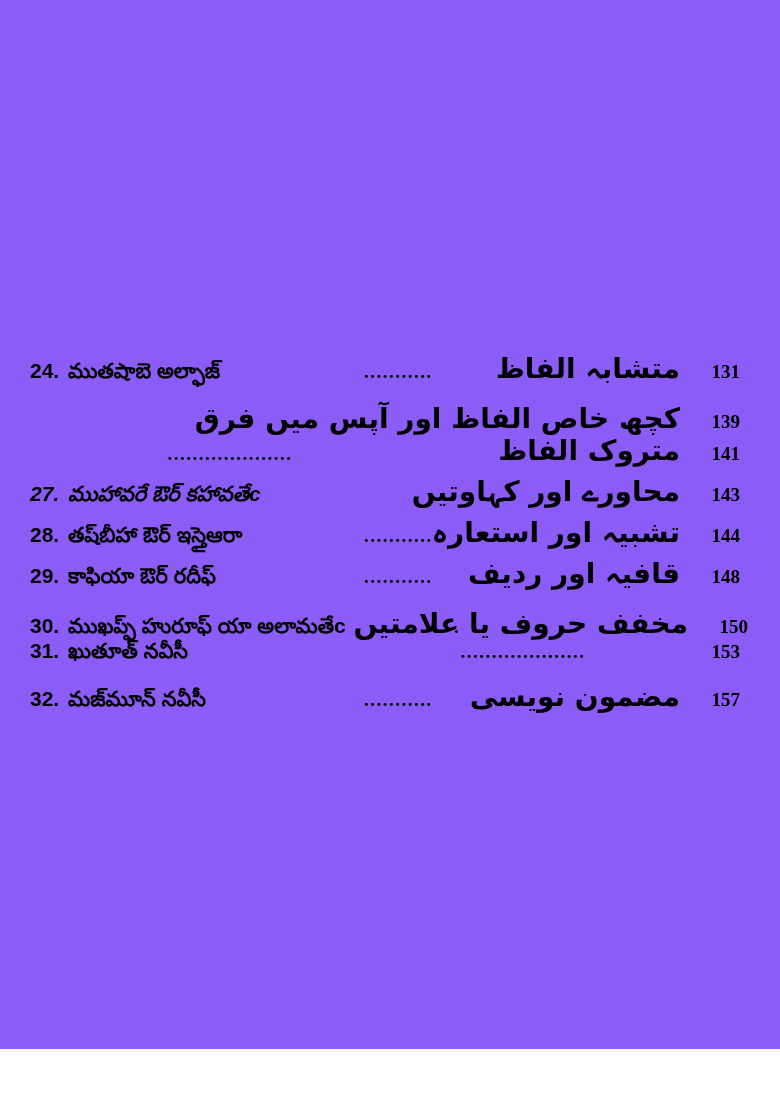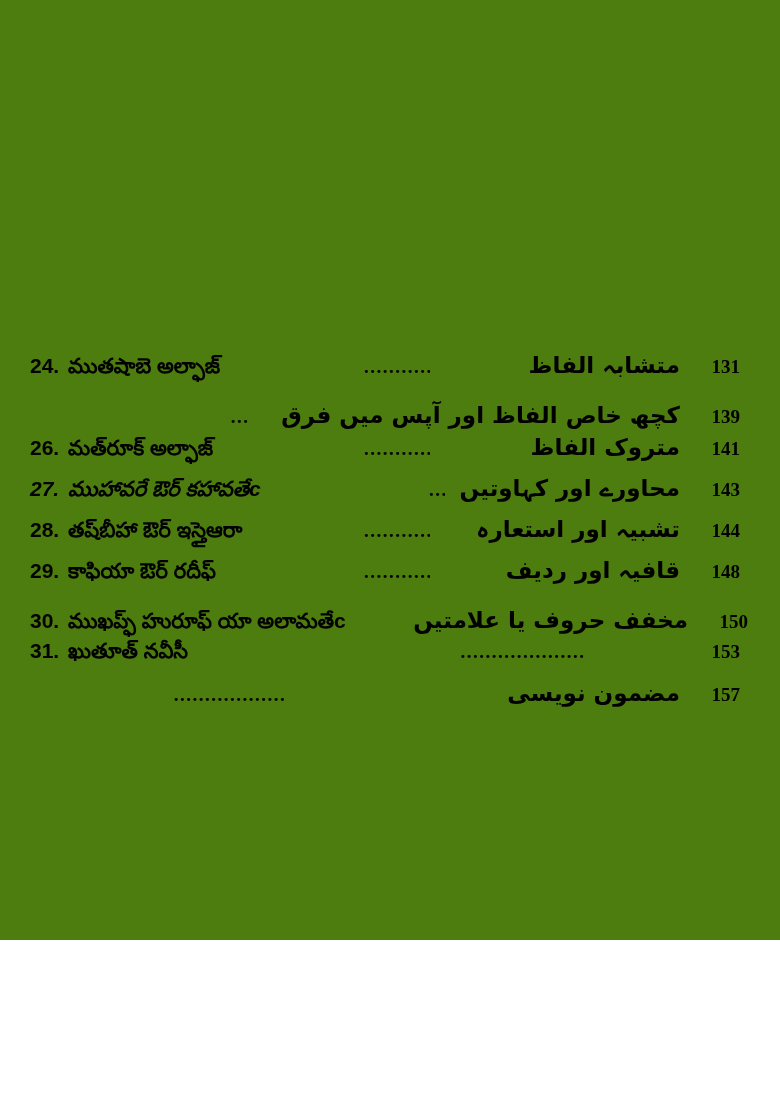--- a/index.html
+++ b/index.html
@@ -10,22 +10,22 @@
   body {
     width: 780px;
     height: 1108px;
     font-family: "Liberation Serif", serif;
     color: #000000;
     overflow: hidden;
   }
   .page {
     position: relative;
     width: 780px;
-    height: 940px;
-    background: #4d7c0f;
+    height: 1049px;
+    background: #8b5cf6;
   }
   .toc {
     position: absolute;
     top: 352px;
     left: 0;
     width: 780px;
   }
   .toc-row {
     display: flex;
     align-items: baseline;
@@ -55,21 +55,21 @@
     color: #000;
     overflow: hidden;
     white-space: nowrap;
     padding: 0 4px;
   }
   .col-ur {
     flex: 0 0 auto;
     width: 250px;
     text-align: right;
     direction: rtl;
-    font-size: 23px;
+    font-size: 28px;
     font-family: "DejaVu Sans", sans-serif;
     font-weight: 700;
     white-space: nowrap;
     padding-right: 6px;
   }
   .col-pg {
     flex: 0 0 auto;
     width: 54px;
     text-align: right;
     font-size: 19px;
@@ -97,23 +97,20 @@
       <div class="col-pg">131</div>
     </div>
 
     <div class="toc-row wide">
       <div class="leader">...</div>
       <div class="col-ur">کچھ خاص الفاظ اور آپس میں فرق</div>
       <div class="col-pg">139</div>
     </div>
 
     <div class="toc-row">
-      <div class="col-te">
-        <span class="num">26.</span><span>మత్‌రూక్ అల్ఫాజ్</span>
-      </div>
       <div class="leader">....................</div>
       <div class="col-ur">متروک الفاظ</div>
       <div class="col-pg">141</div>
     </div>
 
     <div class="toc-row wide2">
       <div class="col-te">
         <span class="num">27.</span><span>ముహావరే ఔర్ కహావతేc</span>
       </div>
       <div class="leader">..............</div>
@@ -150,19 +147,22 @@
 
     <div class="toc-row">
       <div class="col-te">
         <span class="num">31.</span><span>ఖుతూత్ నవీసీ</span>
       </div>
       <div class="leader">....................</div>
       <div class="col-pg">153</div>
     </div>
 
     <div class="toc-row">
+      <div class="col-te">
+        <span class="num">32.</span><span>మజ్‌మూన్ నవీసీ</span>
+      </div>
       <div class="leader">..................</div>
       <div class="col-ur">مضمون نویسی</div>
       <div class="col-pg">157</div>
     </div>
 
   </div>
 </div>
 
 </body></html>

